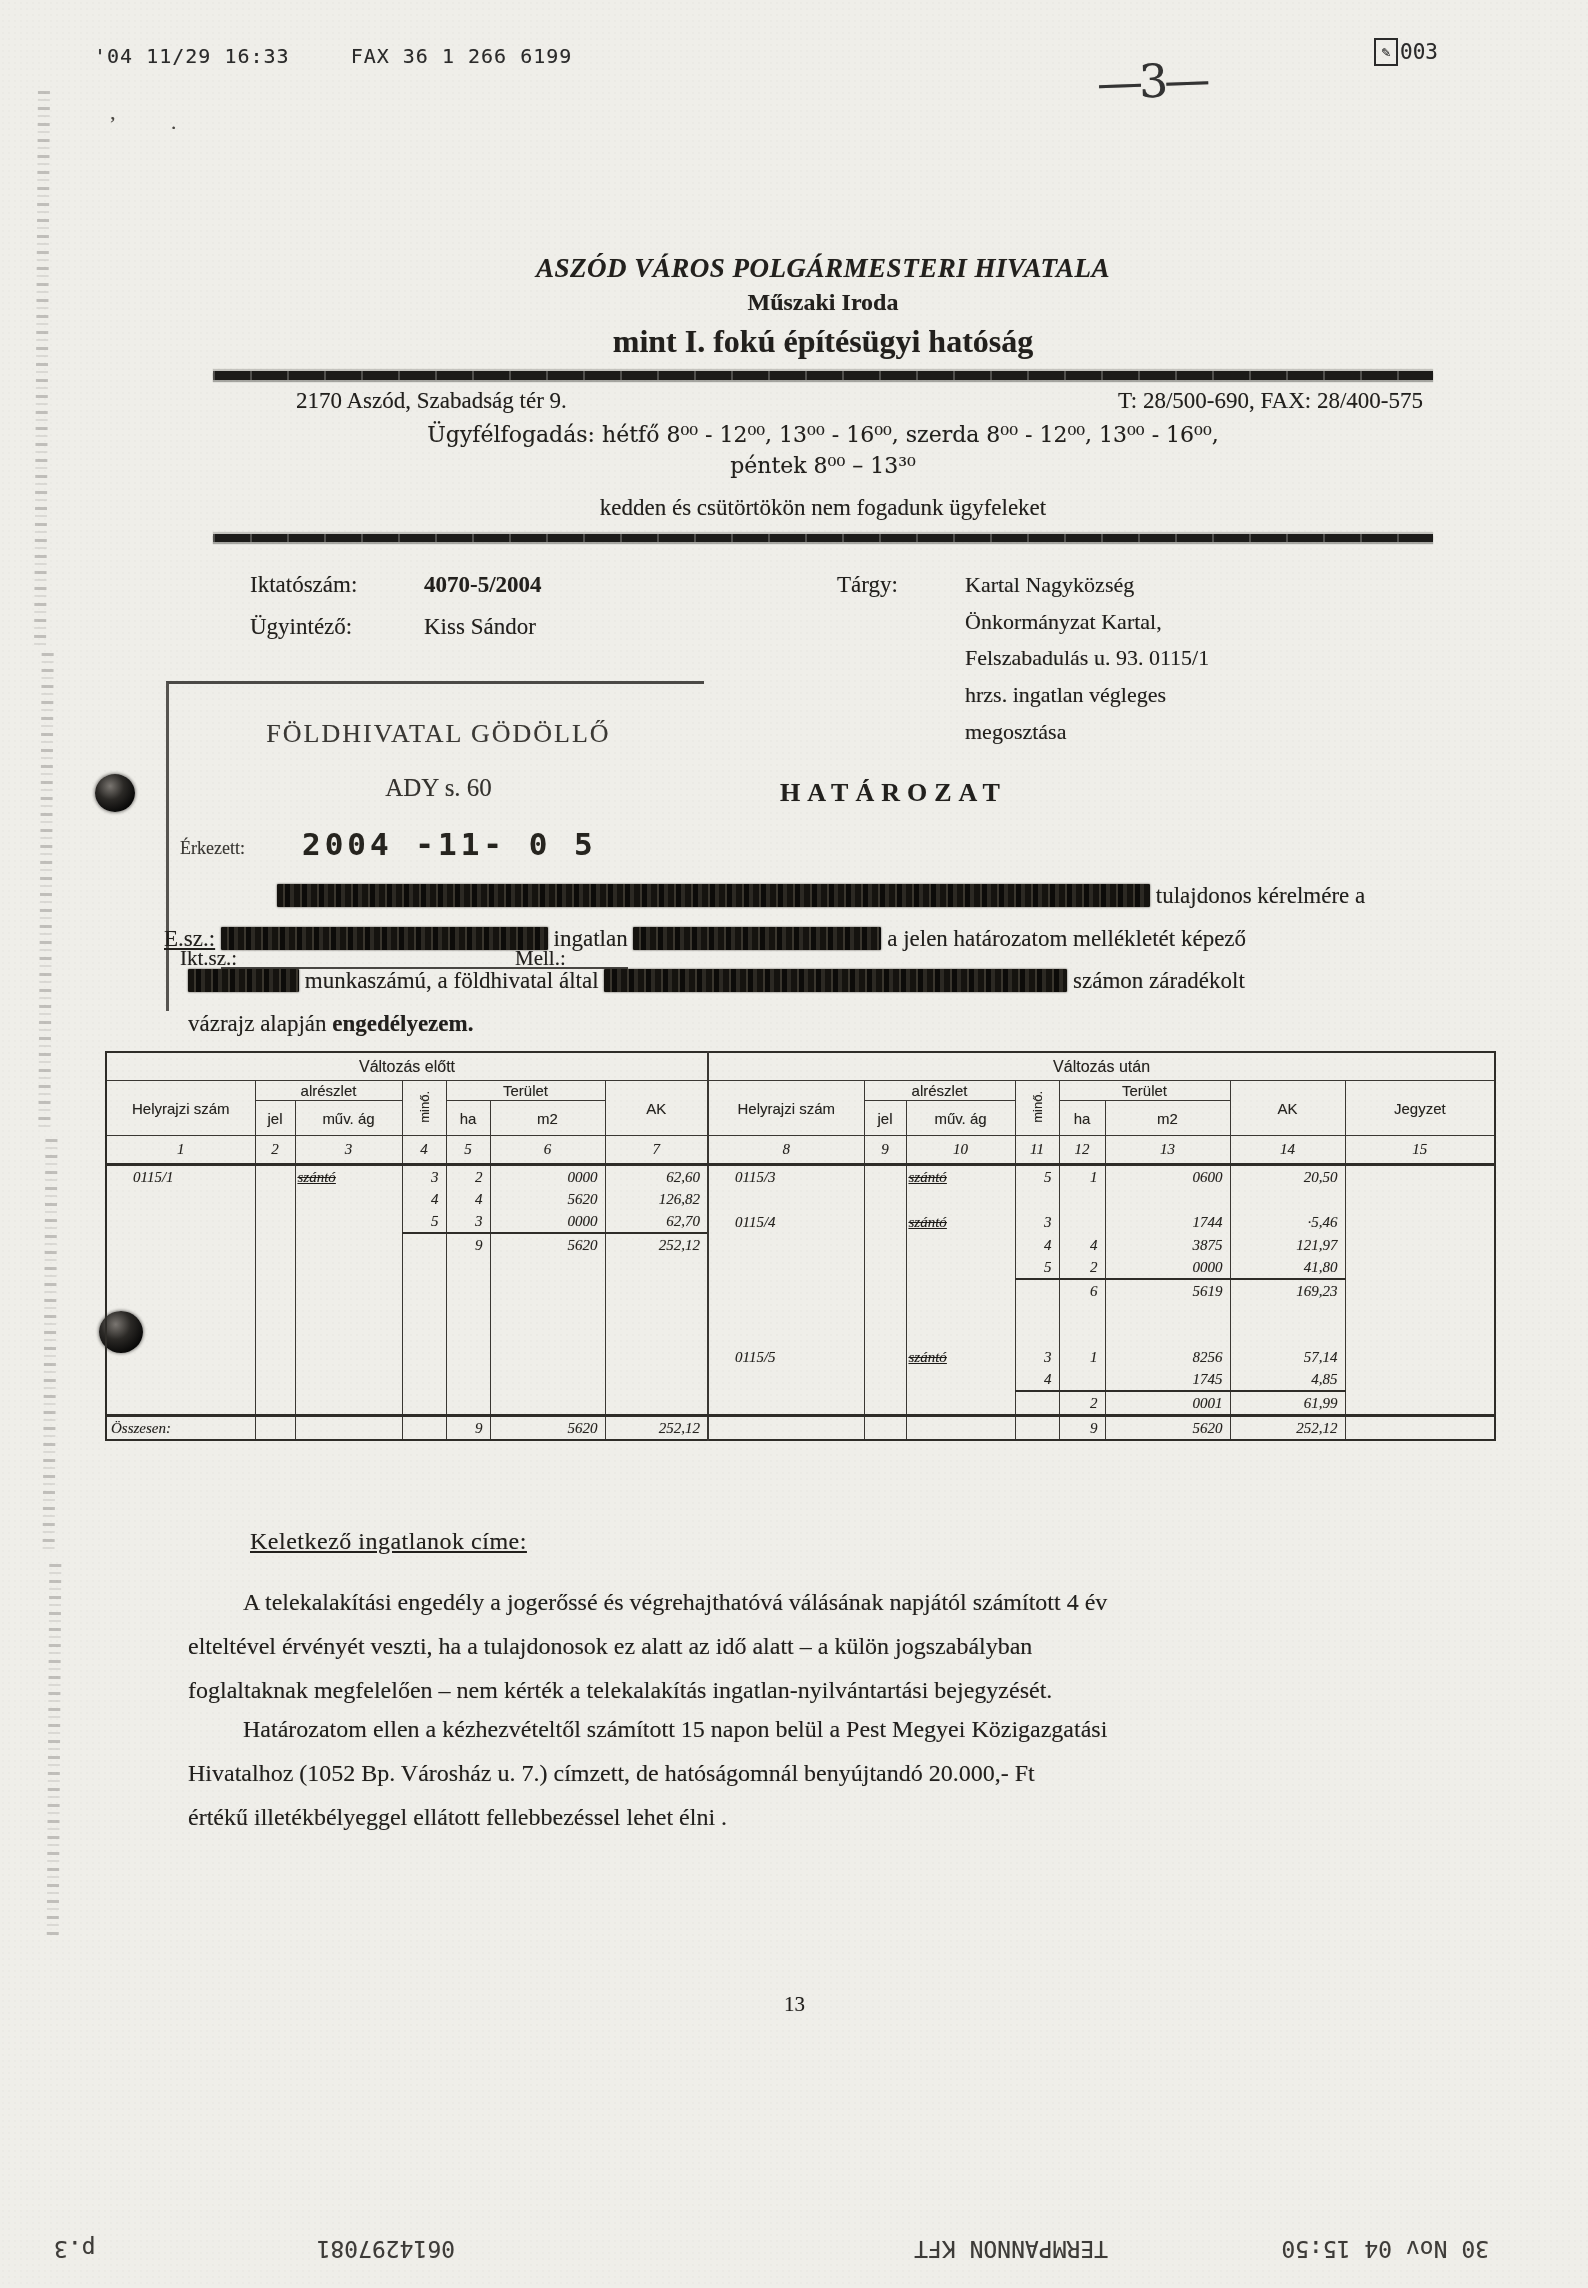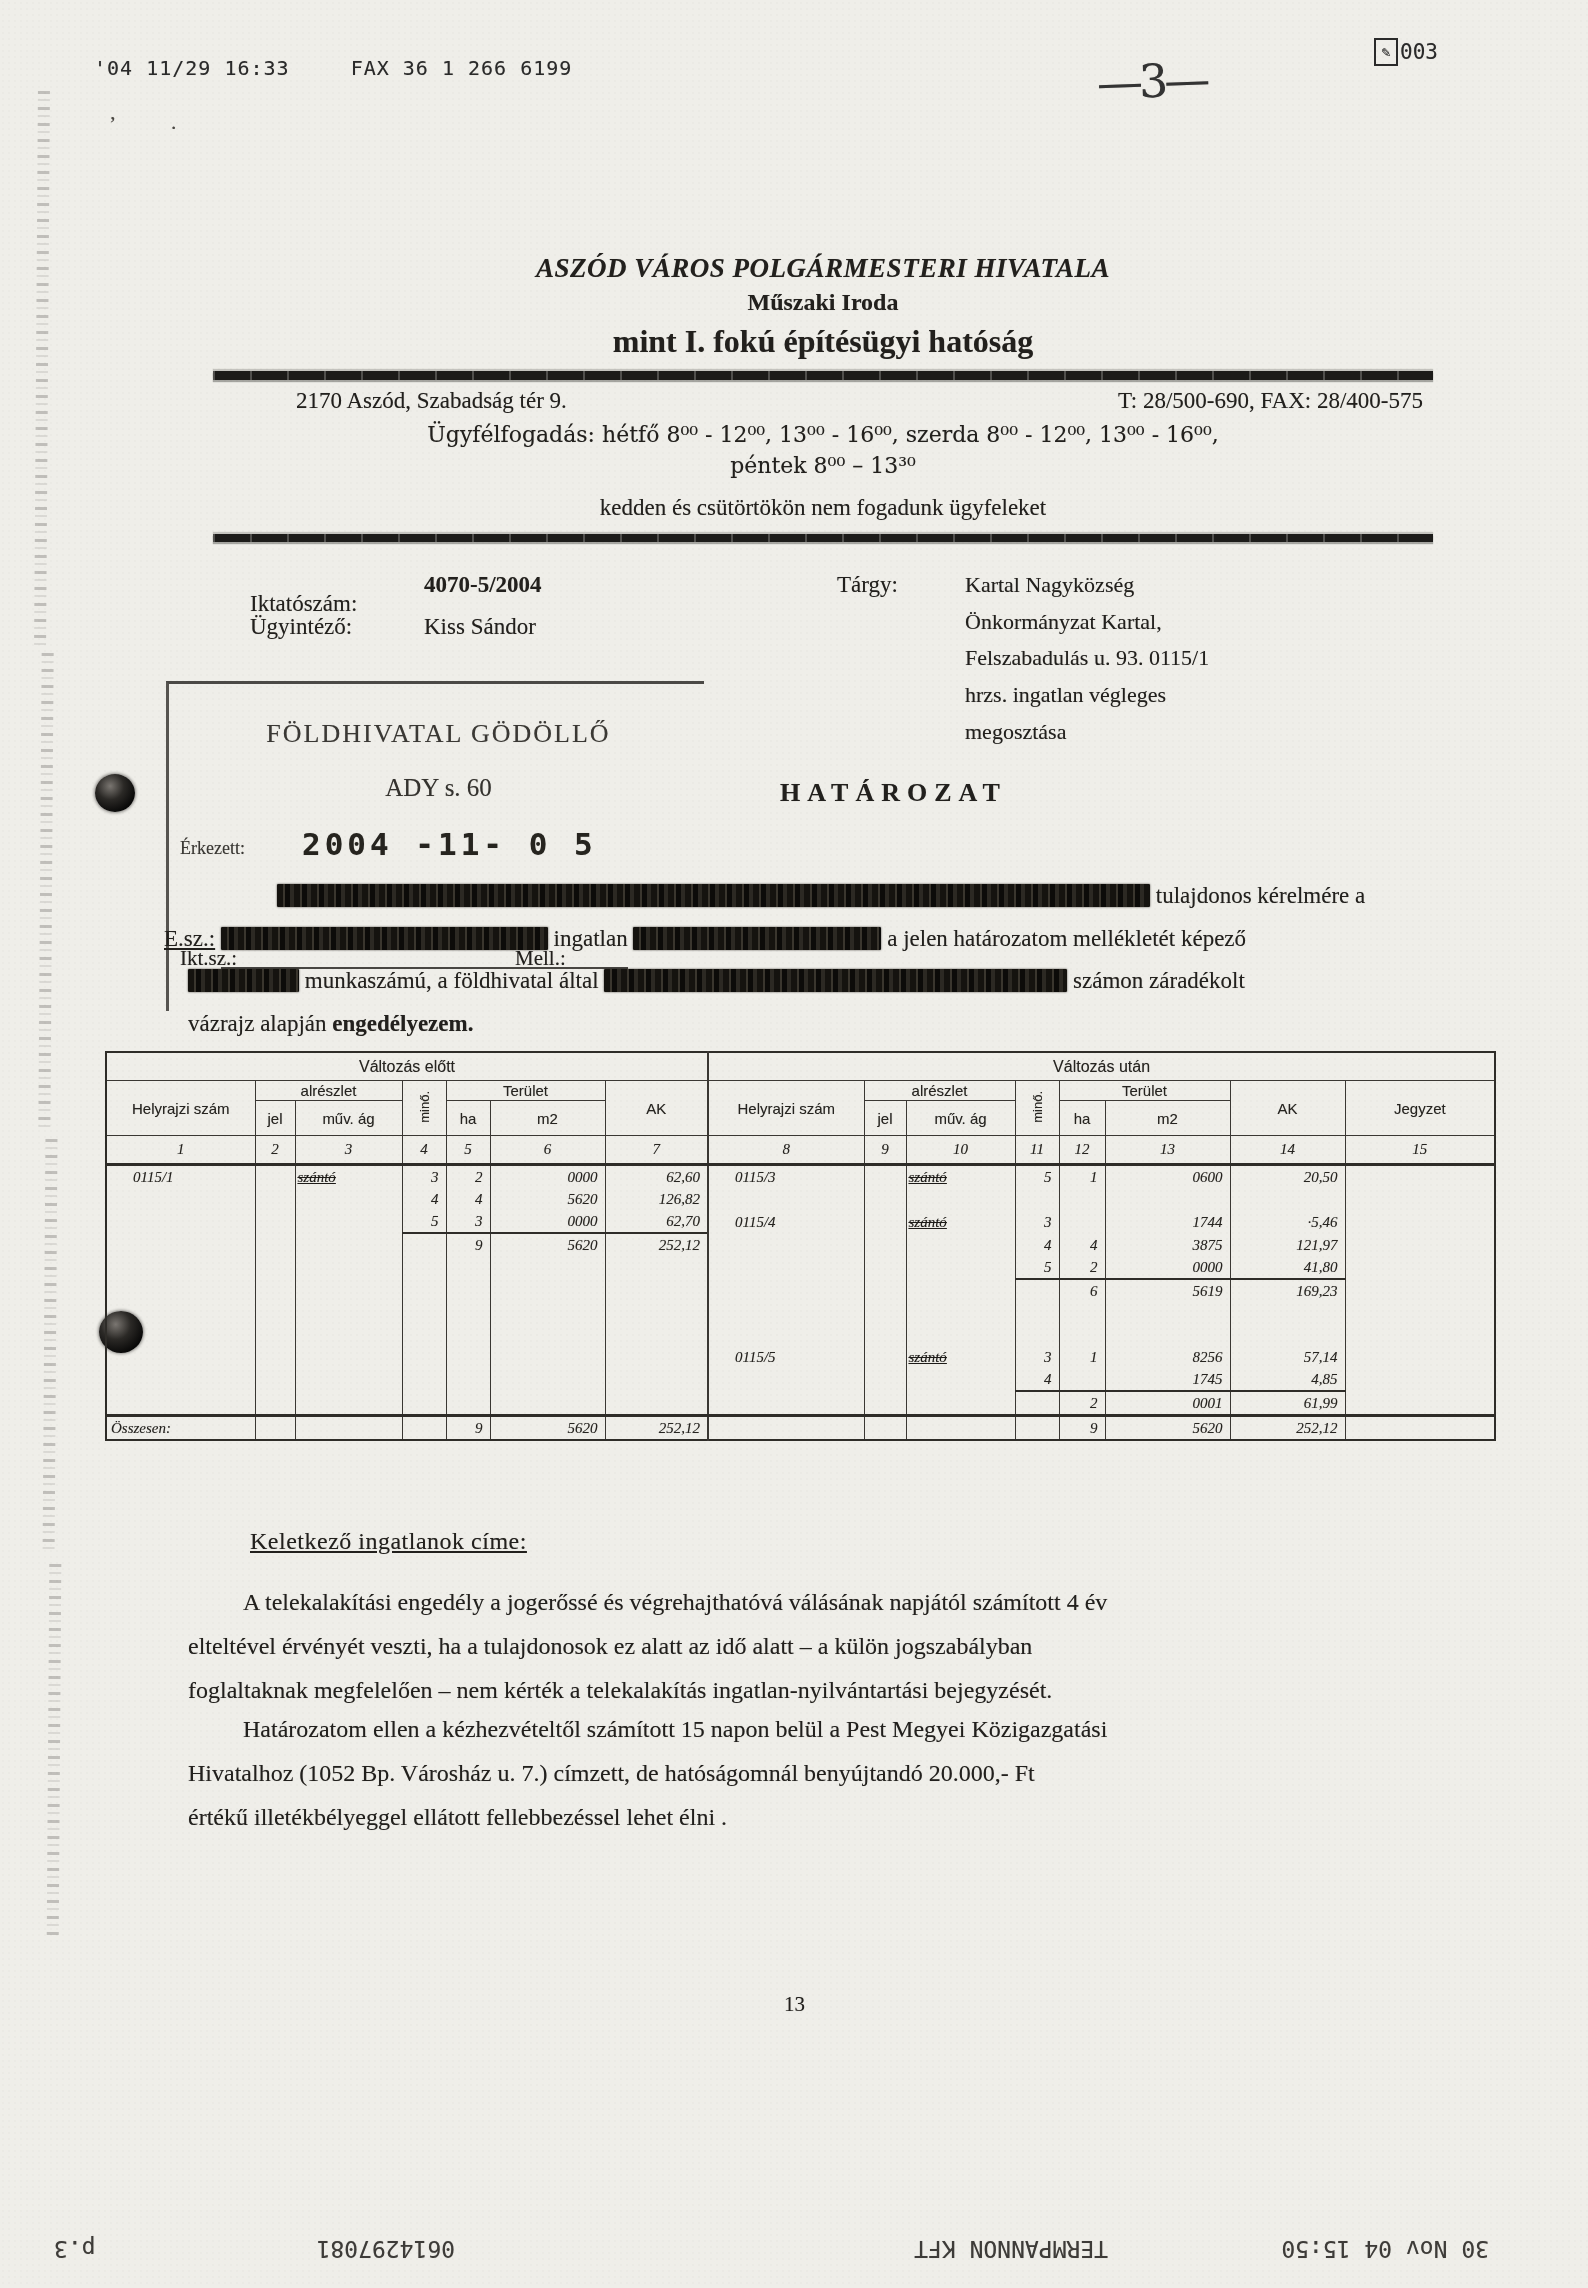--- a/index.html
+++ b/index.html
@@ -82,21 +82,21 @@
   .mnoise{width:12px;background:repeating-linear-gradient(180deg, rgba(25,23,20,.4) 0 3px, transparent 3px 8px, rgba(25,23,20,.18) 8px 10px, transparent 10px 16px);
           filter:blur(0.7px);opacity:.55;transform:rotate(.4deg);}
   .hole{border-radius:50%;background:radial-gradient(circle at 38% 32%, #7a7671 0%, #2b2926 38%, #050505 78%);box-shadow:0 0 3px 1px rgba(20,18,15,.45);}
   .tick{font-size:22px;color:#4a4743;}
 </style>
 </head>
 <body>
 
 <div class="page">
 
-  <div class="abs fax-line" style="left:94px;top:56px;">
+  <div class="abs fax-line" style="left:94px;top:44px;">
     <span>'04 11/29  16:33</span>
     <span class="gap"></span>
     <span>FAX 36 1 266 6199</span>
   </div>
   <div class="abs pgind" style="left:1374px;top:38px;">
     <span class="pbox">✎</span>
     <span>003</span>
   </div>
   <div class="abs hand3" style="left:1097px;top:54px;">—3—</div>
 
@@ -118,21 +118,21 @@
     <div class="addr-row">
       <span>2170 Aszód, Szabadság tér 9.</span>
       <span>T: 28/500-690, FAX: 28/400-575</span>
     </div>
     <div class="hours">Ügyfélfogadás: hétfő 8⁰⁰ - 12⁰⁰, 13⁰⁰ - 16⁰⁰, szerda 8⁰⁰ - 12⁰⁰, 13⁰⁰ - 16⁰⁰,</div>
     <div class="hours2">péntek 8⁰⁰ – 13³⁰</div>
     <div class="closed">kedden és csütörtökön nem fogadunk ügyfeleket</div>
     <div class="rule r2"></div>
   </div>
 
-  <span class="abs meta-lbl" style="left:250px;top:572px;margin-top:19px;">Iktatószám:</span>
+  <span class="abs meta-lbl" style="left:250px;top:572px;">Iktatószám:</span>
   <span class="abs meta-val bold" style="left:424px;top:572px;">4070-5/2004</span>
   <span class="abs meta-lbl" style="left:250px;top:614px;">Ügyintéző:</span>
   <span class="abs meta-val" style="left:424px;top:614px;">Kiss Sándor</span>
 
   <span class="abs meta-lbl" style="left:837px;top:572px;">Tárgy:</span>
   <span class="abs meta-val" style="left:965px;top:572px;font-size:22px;">Kartal Nagyközség</span>
   <span class="abs meta-val" style="left:965px;top:609px;font-size:22px;">Önkormányzat Kartal,</span>
   <span class="abs meta-val" style="left:965px;top:645px;font-size:22px;">Felszabadulás u. 93. 0115/1</span>
   <span class="abs meta-val" style="left:965px;top:682px;font-size:22px;">hrzs. ingatlan végleges</span>
   <span class="abs meta-val" style="left:965px;top:719px;font-size:22px;">megosztása</span>

